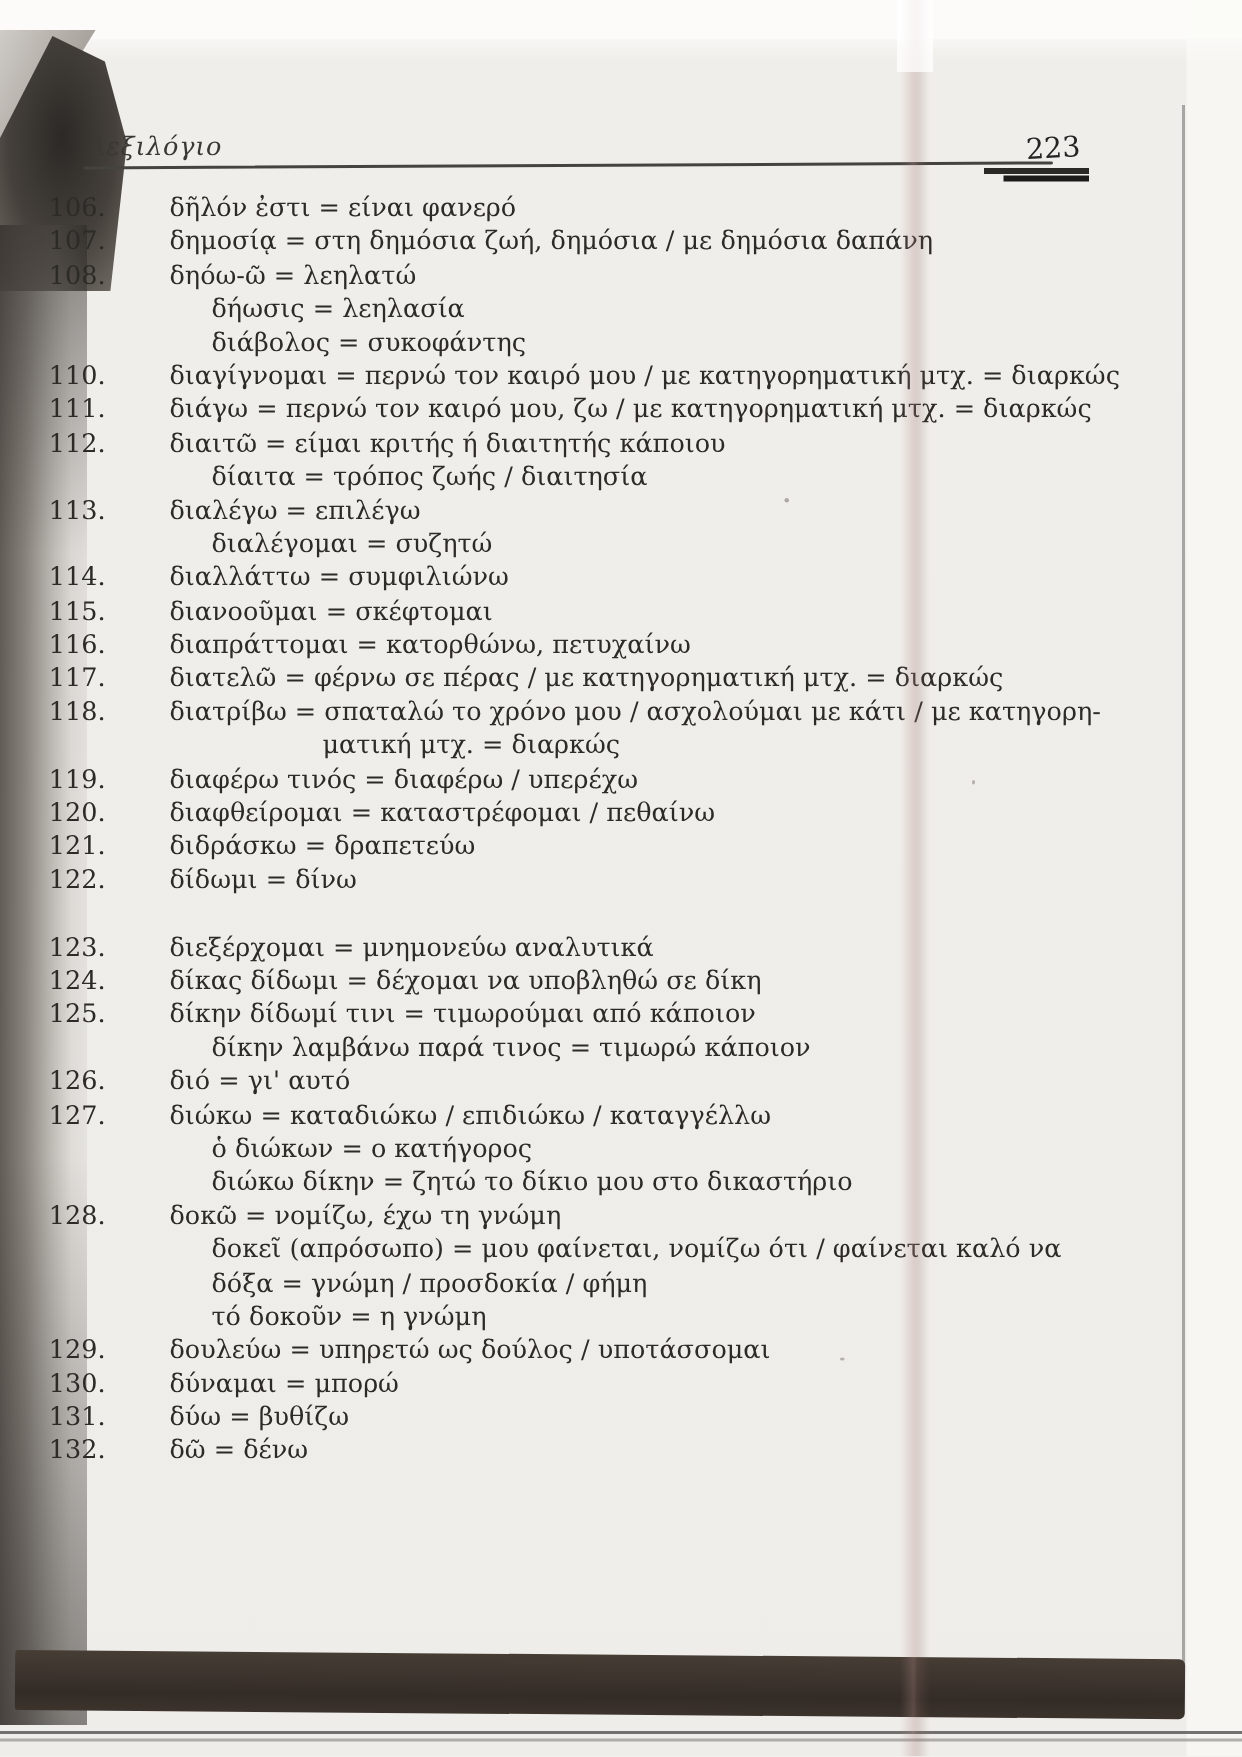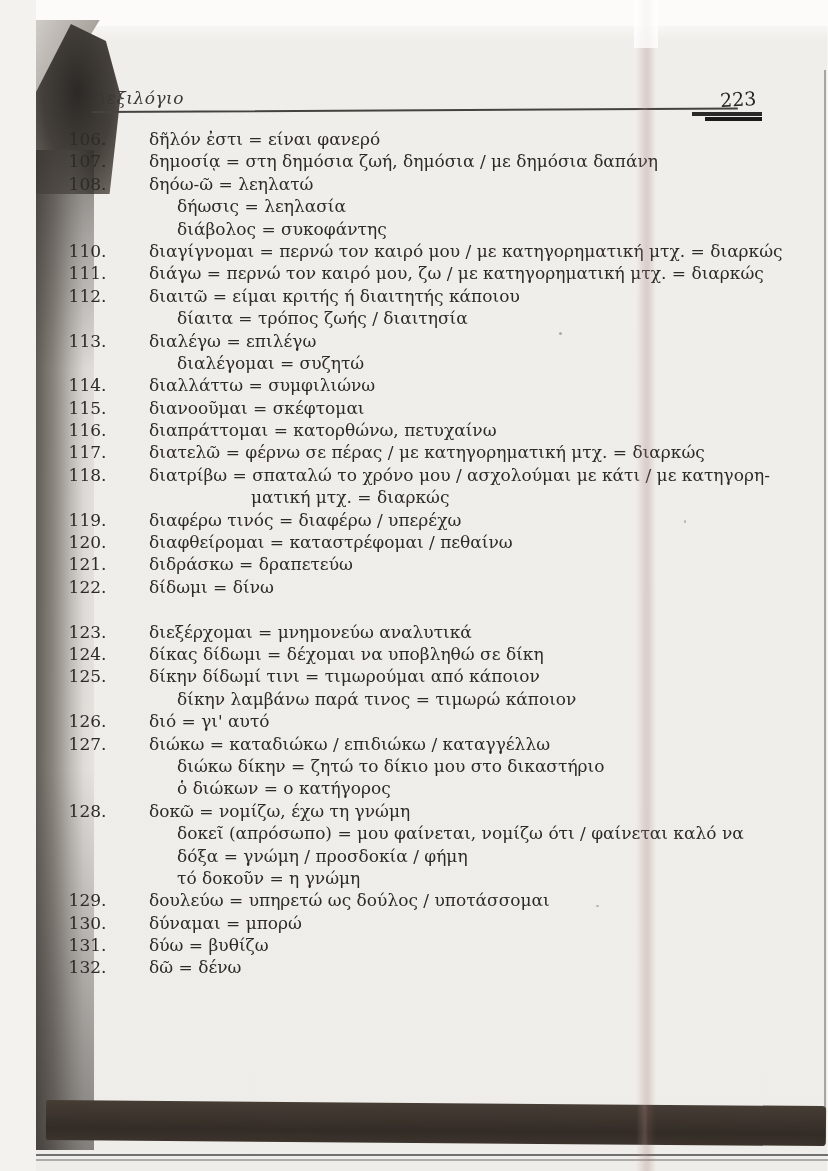--- a/index.html
+++ b/index.html
@@ -1,21 +1,21 @@
 <!DOCTYPE html>
 <html><head>
 <meta charset="utf-8">
 <style>
   html,body{margin:0;padding:0;}
   body{
     width:828px;height:1171px;position:relative;overflow:hidden;
     background:#f4f2ef;
     font-family:"DejaVu Serif","Liberation Serif",serif;
   }
-  .page{position:absolute;inset:0;background:linear-gradient(180deg,#f7f6f4 0px,#f7f6f4 26px,#f0eeea 40px,#efede9 100%);margin-left:36px;}
+  .page{position:absolute;inset:0;background:linear-gradient(180deg,#f7f6f4 0px,#f7f6f4 26px,#f0eeea 40px,#efede9 100%);}
   .artifact{position:absolute;pointer-events:none;}
 
   
   .top-strip{left:0;top:0;width:828px;height:26px;background:rgba(253,252,250,0.85);}
   .corner-light{left:0;top:20px;width:118px;height:92px;
     background:linear-gradient(115deg,#cfcbc6 0%,#a39d97 45%,#8a847e 75%);
     clip-path:polygon(0 0,54% 0,6% 100%,0 100%);}
   .corner-dark{left:0;top:24px;width:92px;height:170px;
     background:radial-gradient(ellipse at 45% 40%,#2c2926 0%,#45403b 50%,#6b655f 82%,rgba(140,134,128,0.55) 100%);
     clip-path:polygon(38% 0,76% 10%,92% 42%,80% 100%,0 100%,0 40%);}
@@ -182,25 +182,25 @@
       <li class="line">
         <span class="num">126.</span>
         <span class="txt indent-main">διό = γι' αυτό</span>
       </li>
       <li class="line">
         <span class="num">127.</span>
         <span class="txt indent-main">διώκω = καταδιώκω / επιδιώκω / καταγγέλλω</span>
       </li>
       <li class="line">
         <span class="num"></span>
+        <span class="txt indent-sub">ὁ διώκων = ο κατήγορος</span>
+      </li>
+      <li class="line">
+        <span class="num"></span>
         <span class="txt indent-sub">διώκω δίκην = ζητώ το δίκιο μου στο δικαστήριο</span>
-      </li>
-      <li class="line">
-        <span class="num"></span>
-        <span class="txt indent-sub">ὁ διώκων = ο κατήγορος</span>
       </li>
       <li class="line">
         <span class="num">128.</span>
         <span class="txt indent-main">δοκῶ = νομίζω, έχω τη γνώμη</span>
       </li>
       <li class="line">
         <span class="num"></span>
         <span class="txt indent-sub">δοκεῖ (απρόσωπο) = μου φαίνεται, νομίζω ότι / φαίνεται καλό να</span>
       </li>
       <li class="line">

